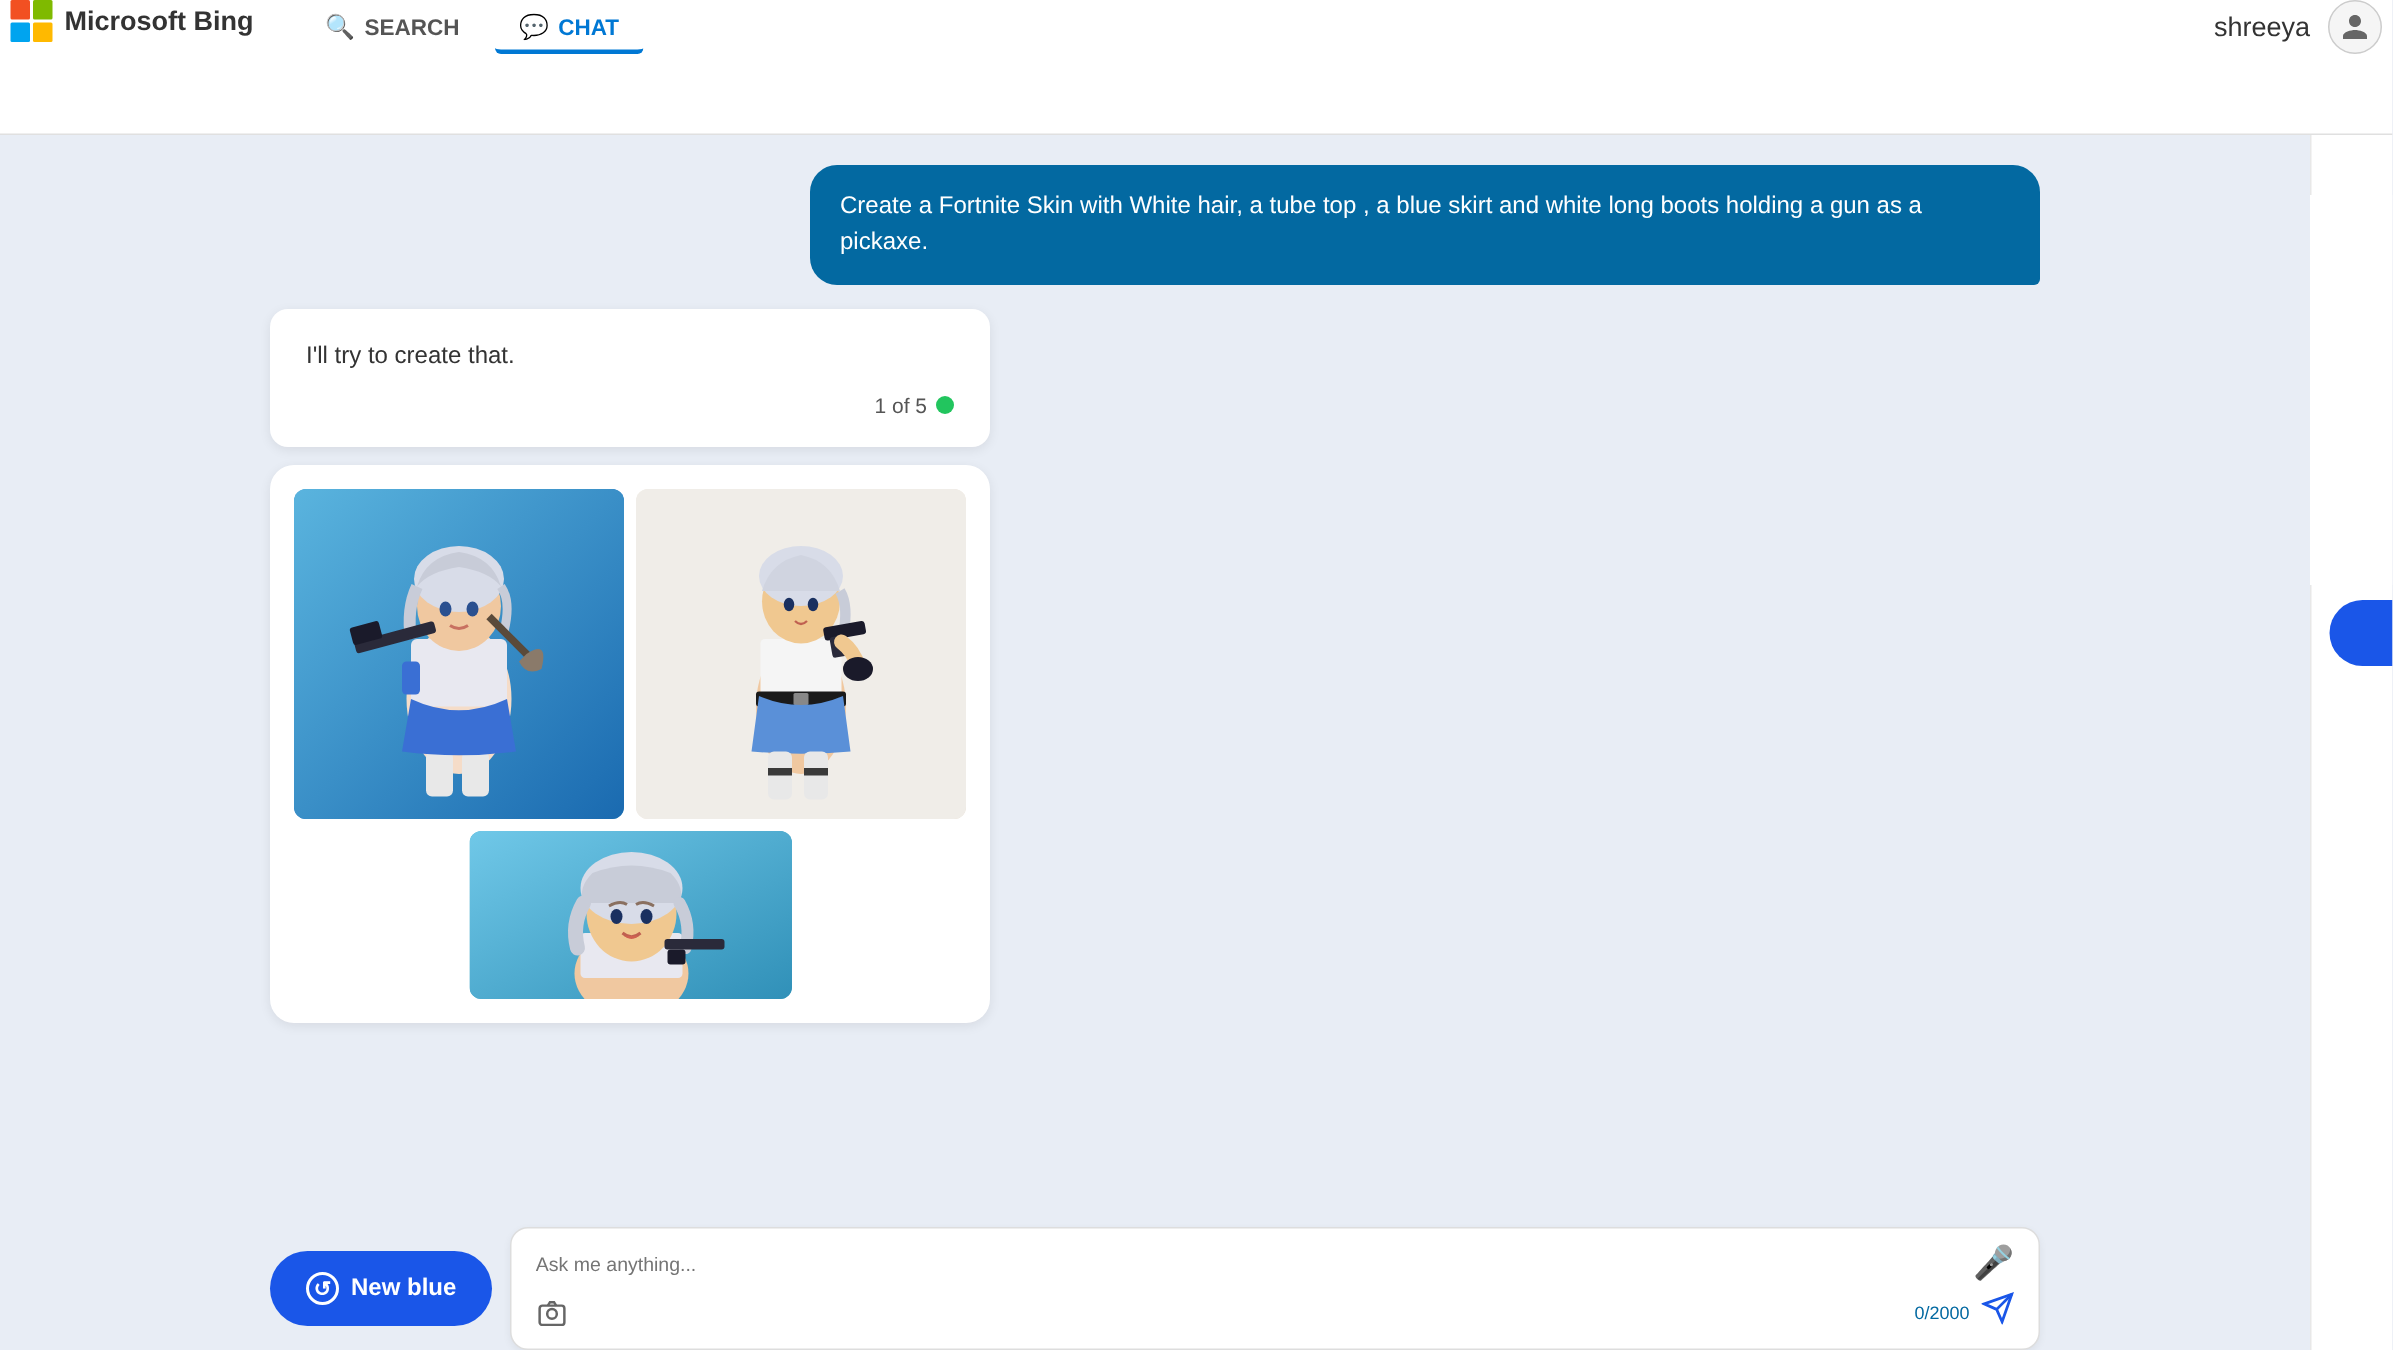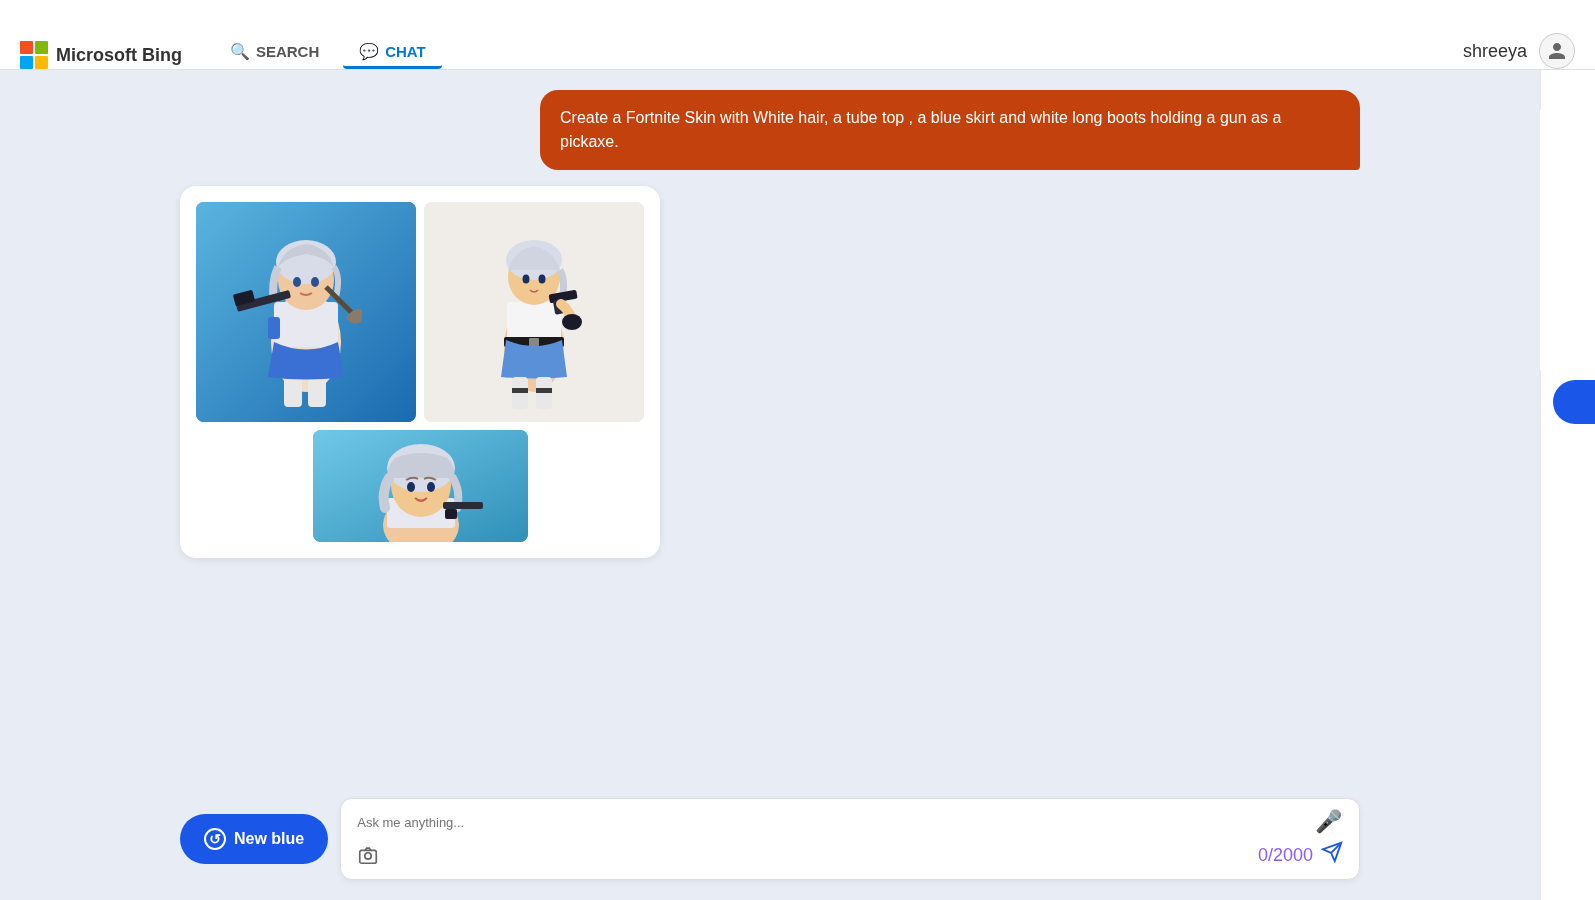--- a/index.html
+++ b/index.html
@@ -8,24 +8,24 @@
       background: #e8edf5;
       width: 1595px;
       height: 900px;
       overflow: hidden;
       position: relative;
     }
 
     
     .header {
       display: flex;
-      align-items: flex-end;
+      align-items: flex-start;
       background: white;
-      height: 70px;
-      padding: 0 20px;
+      height: 90px;
+      padding: 0 7px;
       border-bottom: 1px solid #e0e0e0;
       position: relative;
       z-index: 10;
     }
     .logo-area {
       display: flex;
       align-items: center;
       gap: 8px;
       margin-right: 32px;
     }
@@ -116,21 +116,21 @@
       overflow-y: auto;
       padding: 0 180px 10px 180px;
       display: flex;
       flex-direction: column;
       gap: 16px;
     }
 
     
     .user-message {
       align-self: flex-end;
-      background: #c2410c;
+      background: #0369a1;
       color: white;
       border-radius: 18px 18px 4px 18px;
       padding: 16px 20px;
       max-width: 820px;
       font-size: 16px;
       line-height: 1.5;
     }
 
     
     .ai-message-container {
@@ -292,22 +292,22 @@
       background: none;
       border: none;
       cursor: pointer;
       color: #666;
       font-size: 20px;
       display: flex;
       align-items: center;
     }
 
     .char-count {
-      font-size: 18px;
-      color: #8b5cf6;
+      font-size: 12px;
+      color: #0369a1;
     }
 
     .send-btn {
       background: none;
       border: none;
       cursor: pointer;
       color: #1a56e8;
       font-size: 22px;
     }
 
@@ -354,20 +354,27 @@
 
 <div class="main">
   <div class="chat-area">
     <div class="messages-container">
 
       <div class="user-message">
         <span>Create a Fortnite Skin with White hair, a tube top , a blue skirt and white long boots holding a gun as a pickaxe.</span>
       </div>
 
       <div class="ai-message-container">
+        <div class="ai-text-bubble">
+          <div class="ai-text">I'll try to create that.</div>
+          <div class="ai-counter">
+            <span>1 of 5</span>
+            <span class="green-dot"></span>
+          </div>
+        </div>
 
         <div class="image-grid-container">
           <div class="image-grid-top">
 
             <div class="image-cell">
               <div class="fortnite-img-1">
                 <svg class="char-svg" viewBox="0 0 220 220" xmlns="http://www.w3.org/2000/svg">
 
                   <defs>
                     <linearGradient id="bg1" x1="0%" y1="0%" x2="100%" y2="100%">

